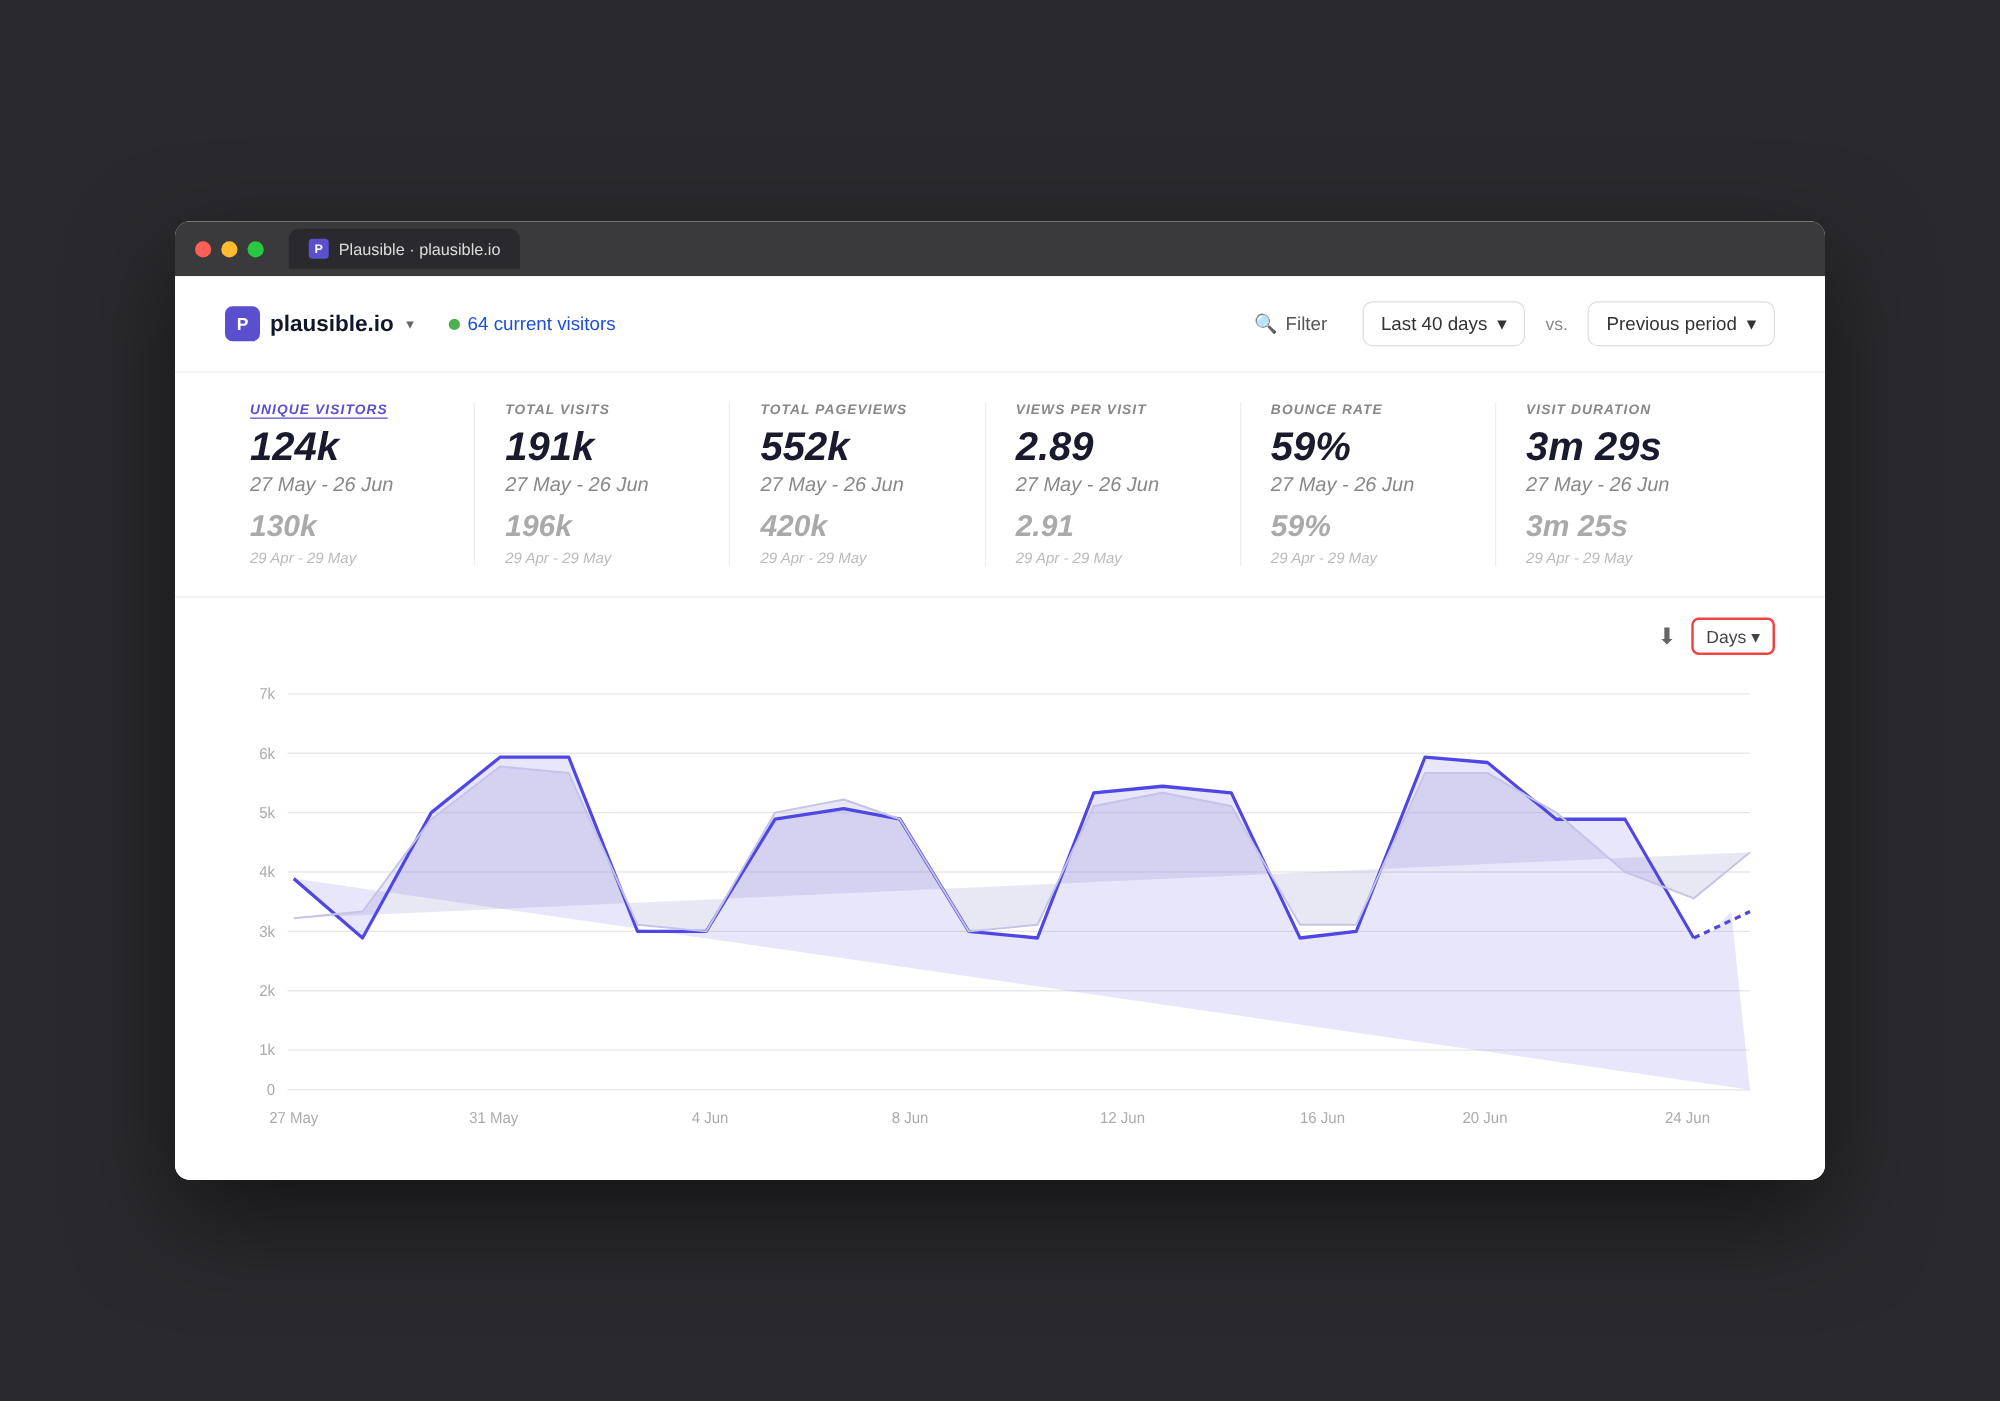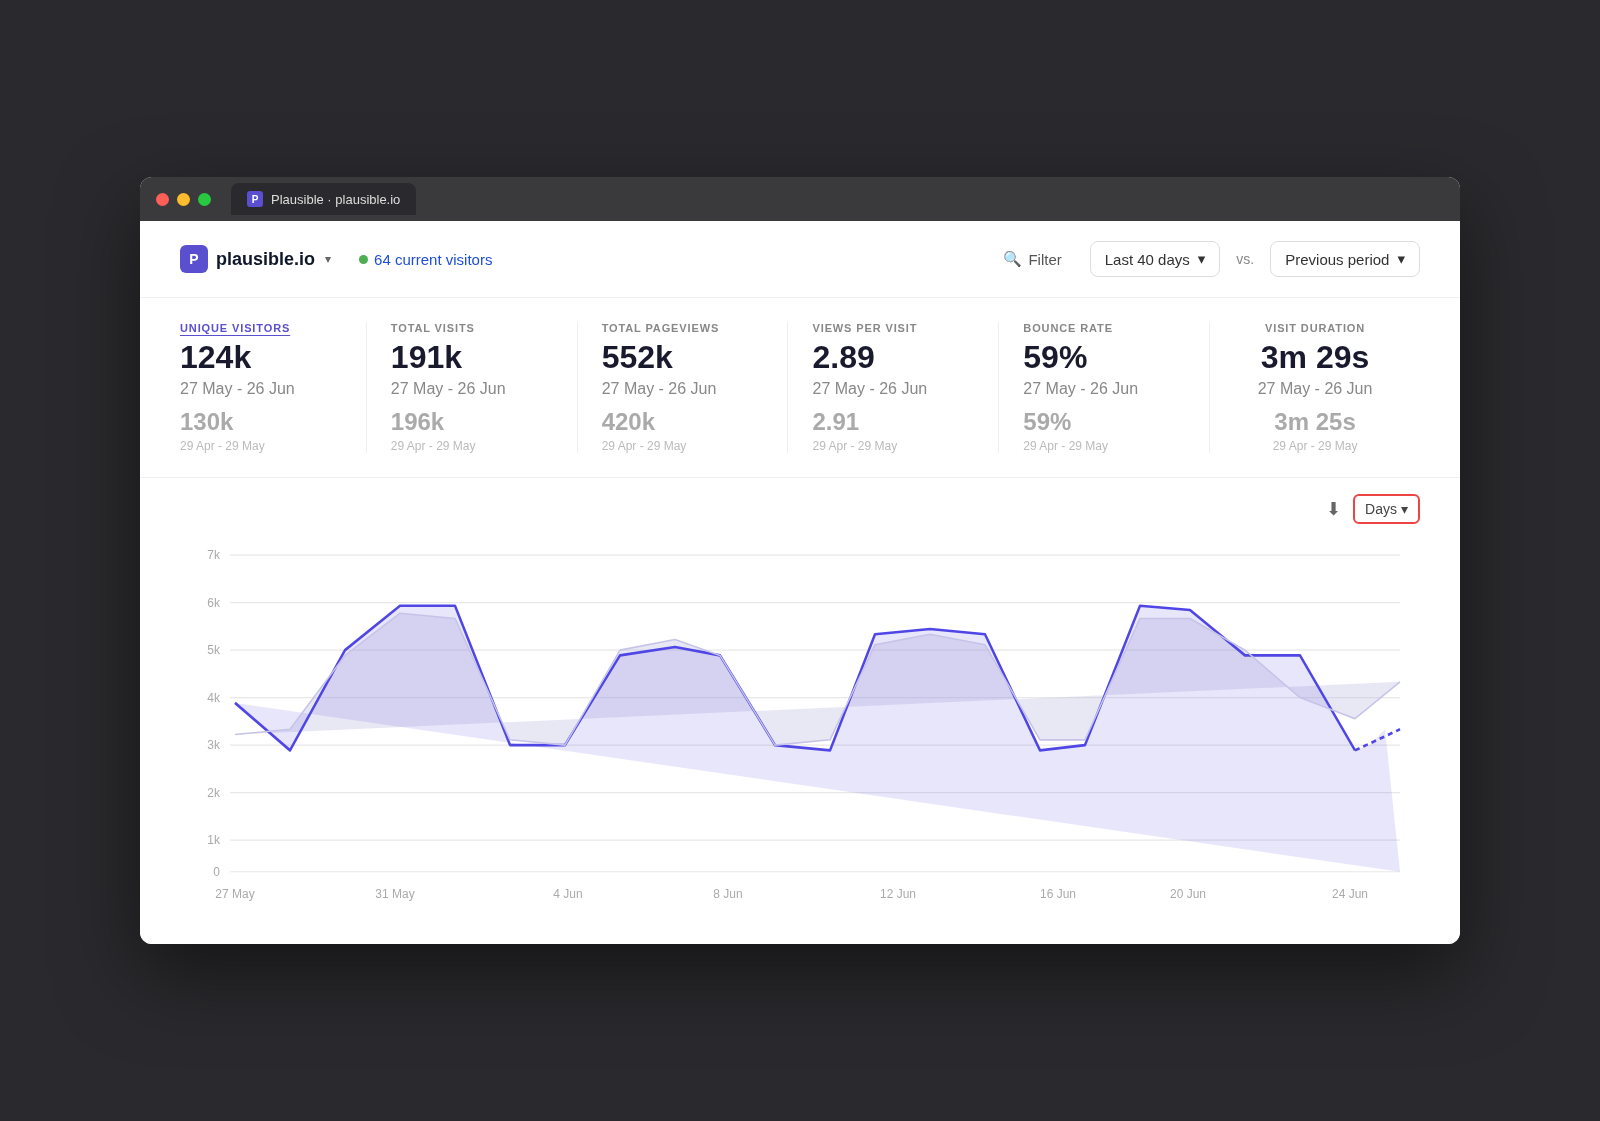--- a/index.html
+++ b/index.html
@@ -119,34 +119,34 @@
       border-radius: 8px;
       padding: 8px 14px;
       cursor: pointer;
       font-size: 15px;
       color: #333;
       background: white;
     }
     .vs-label { color: #888; font-size: 14px; text-align: right; }
     .metrics-row {
       display: flex;
-      padding: 24px 40px;
+      padding: 24px 60px;
       border-bottom: 1px solid #eee;
       gap: 0;
+      font-style: italic;
     }
     .metric-card {
       flex: 1;
       padding: 0 24px 0 0;
       border-right: 1px solid #eee;
       margin-right: 24px;
     }
     .metric-card:last-child {
       border-right: none;
       margin-right: 0;
-      text-align: center;
     }
     .metric-label {
       font-size: 11px;
       font-weight: 600;
       color: #888;
       letter-spacing: 0.08em;
       text-transform: uppercase;
       margin-bottom: 6px;
     }
     .metric-label.active {

